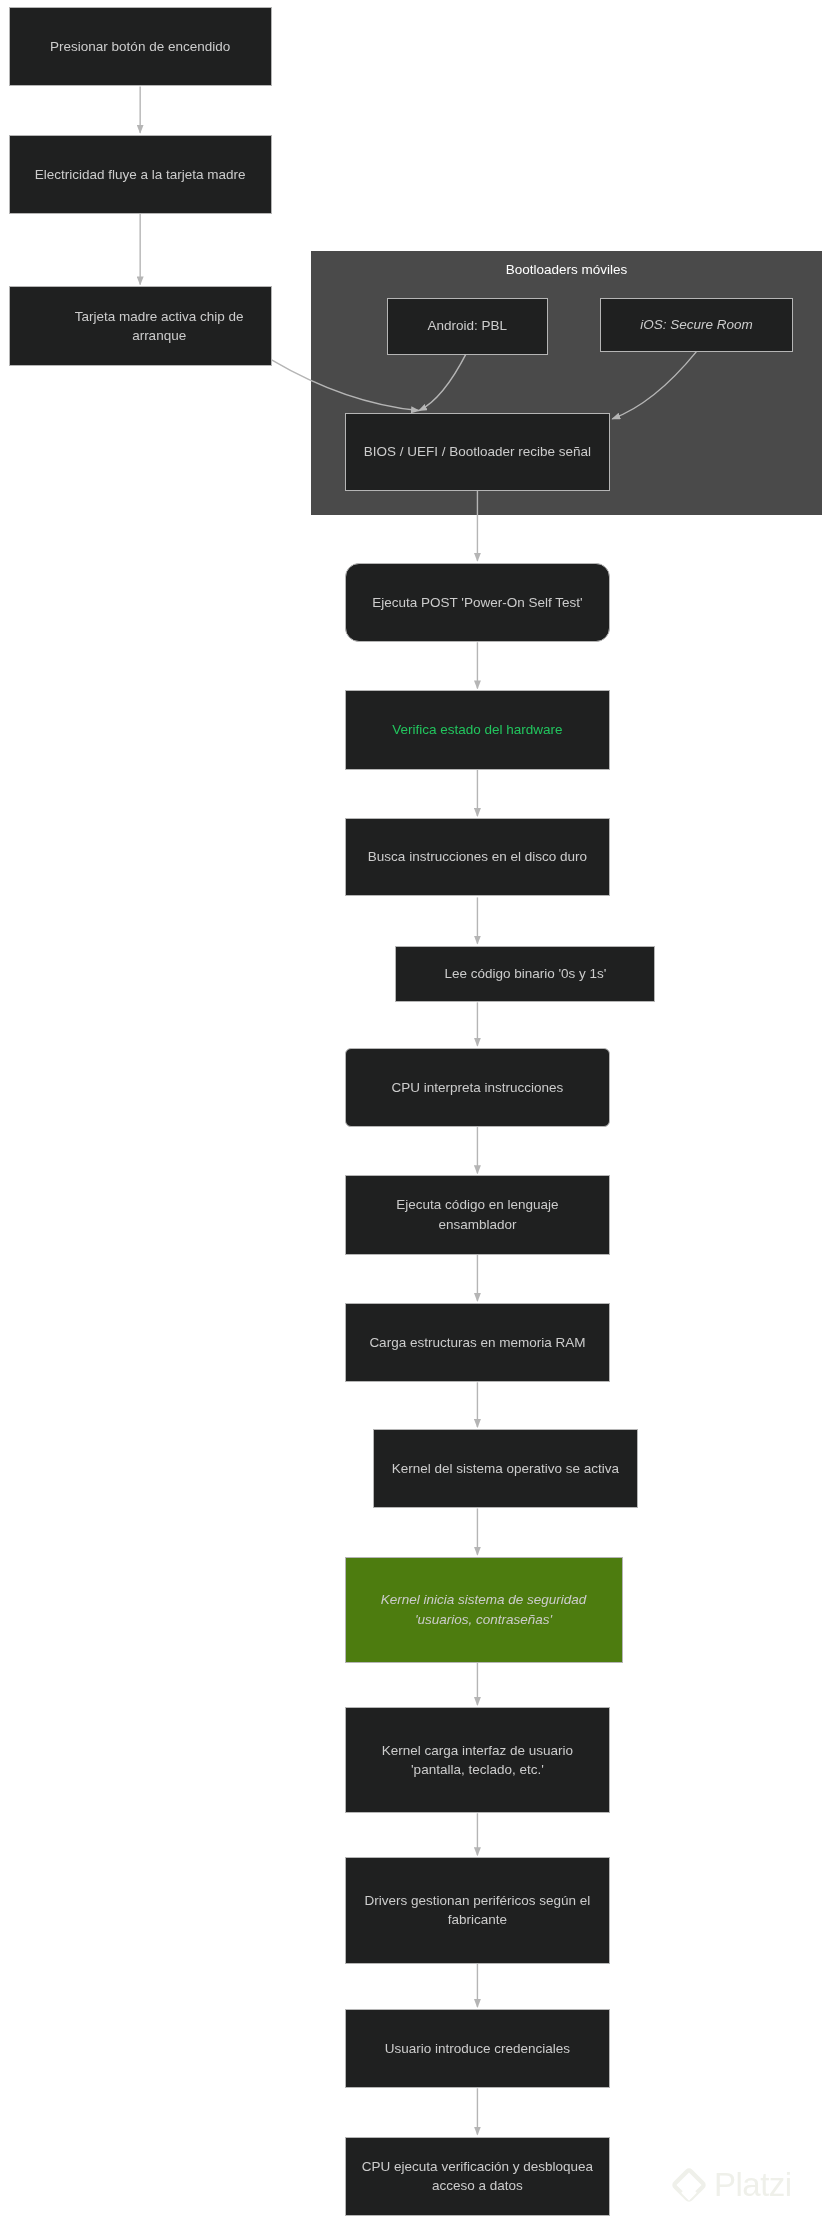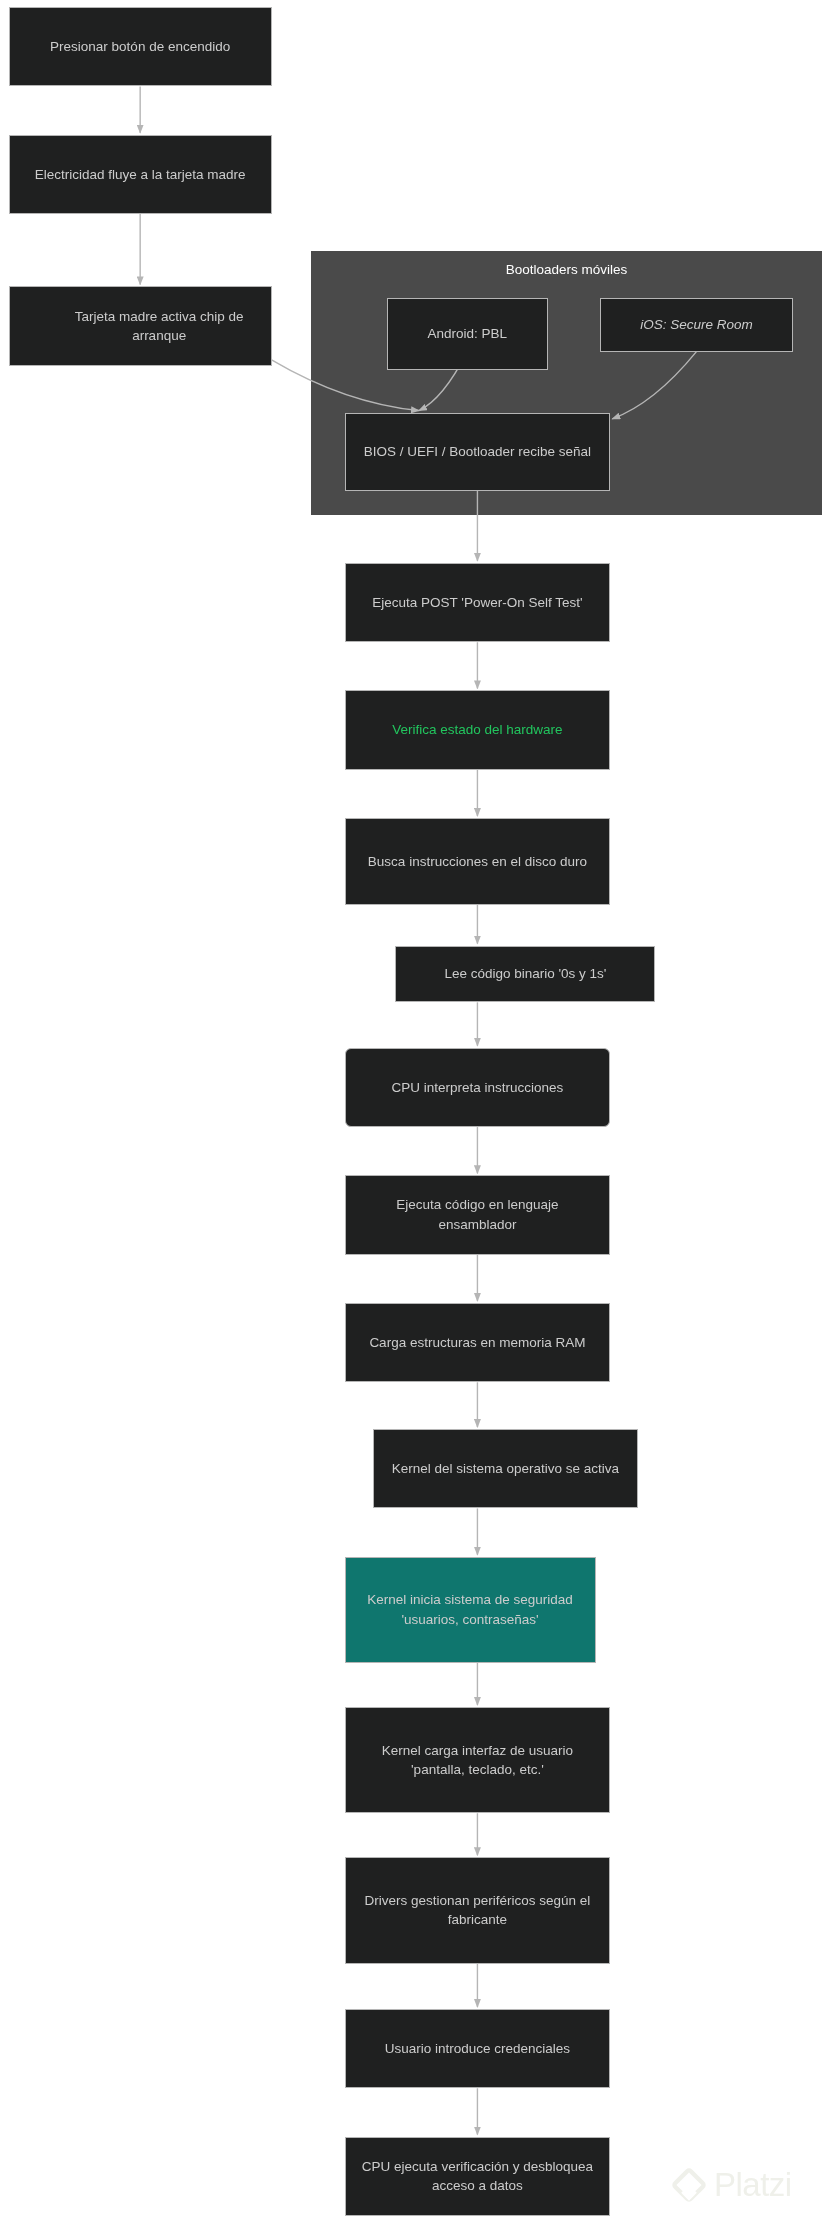--- a/index.html
+++ b/index.html
@@ -119,54 +119,54 @@
   <div id="node-layer">
       <div class="node" style="left: 8.76021px; top: 7.08861px; width: 262.806px; height: 79.3924px; background: rgb(31, 32, 32); border-color: rgb(181, 181, 181); color: rgb(204, 204, 204);">
         <span>Presionar botón de encendido</span>
       </div>
       <div class="node" style="left: 8.76021px; top: 134.684px; width: 262.806px; height: 79.3924px; background: rgb(31, 32, 32); border-color: rgb(181, 181, 181); color: rgb(204, 204, 204);">
         <span>Electricidad fluye a la tarjeta madre</span>
       </div>
       <div class="node" style="left: 8.76021px; top: 286.38px; width: 262.806px; height: 79.3924px; background: rgb(31, 32, 32); border-color: rgb(181, 181, 181); color: rgb(204, 204, 204); padding-left: 48px;">
         <span>Tarjeta madre activa chip de arranque</span>
       </div>
-      <div class="node" style="left: 386.909px; top: 297.722px; width: 160.604px; height: 72px; background: rgb(31, 32, 32); border-color: rgb(181, 181, 181); color: rgb(204, 204, 204);">
+      <div class="node" style="left: 386.909px; top: 297.722px; width: 160.604px; height: 57px; background: rgb(31, 32, 32); border-color: rgb(181, 181, 181); color: rgb(204, 204, 204);">
         <span>Android: PBL</span>
       </div>
       <div class="node" style="left: 600.075px; top: 297.722px; width: 192.725px; height: 53.8734px; background: rgb(31, 32, 32); border-color: rgb(181, 181, 181); color: rgb(204, 204, 204); font-style: italic;">
         <span>iOS: Secure Room</span>
       </div>
       <div class="node" style="left: 344.568px; top: 412.557px; width: 265.726px; height: 77.9747px; background: rgb(31, 32, 32); border-color: rgb(181, 181, 181); color: rgb(204, 204, 204);">
         <span>BIOS / UEFI / Bootloader recibe señal</span>
       </div>
-      <div class="node" style="left: 344.568px; top: 562.835px; width: 265.726px; height: 79.3924px; background: rgb(31, 32, 32); border-color: rgb(181, 181, 181); color: rgb(204, 204, 204);">
+      <div class="node" style="left: 344.568px; top: 562.835px; width: 265.726px; height: 79.3924px; background: rgb(31, 32, 32); border-color: rgb(181, 181, 181); color: rgb(204, 204, 204); border-radius: 14px;">
         <span>Ejecuta POST 'Power-On Self Test'</span>
       </div>
       <div class="node" style="left: 344.568px; top: 690.43px; width: 265.726px; height: 79.3924px; background: rgb(31, 32, 32); border-color: rgb(181, 181, 181); color: #22c55e;">
         <span>Verifica estado del hardware</span>
       </div>
-      <div class="node" style="left: 344.568px; top: 818.025px; width: 265.726px; height: 87px; background: rgb(31, 32, 32); border-color: rgb(181, 181, 181); color: rgb(204, 204, 204);">
+      <div class="node" style="left: 344.568px; top: 818.025px; width: 265.726px; height: 78px; background: rgb(31, 32, 32); border-color: rgb(181, 181, 181); color: rgb(204, 204, 204);">
         <span>Busca instrucciones en el disco duro</span>
       </div>
       <div class="node" style="left: 347.488px; top: 945.62px; width: 259.886px; height: 56.7089px; background: rgb(31, 32, 32); border-color: rgb(181, 181, 181); color: rgb(204, 204, 204); margin-left: 48px;">
         <span>Lee código binario '0s y 1s'</span>
       </div>
       <div class="node" style="left: 344.568px; top: 1047.7px; width: 265.726px; height: 79.3924px; background: rgb(31, 32, 32); border-color: rgb(181, 181, 181); color: rgb(204, 204, 204); border-radius: 6px;">
         <span>CPU interpreta instrucciones</span>
       </div>
       <div class="node" style="left: 344.568px; top: 1175.29px; width: 265.726px; height: 79.3924px; background: rgb(31, 32, 32); border-color: rgb(181, 181, 181); color: rgb(204, 204, 204);">
         <span>Ejecuta código en lenguaje ensamblador</span>
       </div>
       <div class="node" style="left: 344.568px; top: 1302.89px; width: 265.726px; height: 79.3924px; background: rgb(31, 32, 32); border-color: rgb(181, 181, 181); color: rgb(204, 204, 204);">
         <span>Carga estructuras en memoria RAM</span>
       </div>
       <div class="node" style="left: 344.568px; top: 1429.06px; width: 265.726px; height: 79.3924px; background: rgb(31, 32, 32); border-color: rgb(181, 181, 181); color: rgb(204, 204, 204); margin-left: 28px;">
         <span>Kernel del sistema operativo se activa</span>
       </div>
-      <div class="node" style="left: 344.568px; top: 1556.66px; width: 251px; height: 106.329px; background: #0f766e; border-color: rgb(181, 181, 181); color: rgb(204, 204, 204);">
+      <div class="node" style="left: 344.568px; top: 1556.66px; width: 278px; height: 106.329px; background: #4d7c0f; border-color: rgb(181, 181, 181); color: rgb(204, 204, 204); font-style: italic;">
         <span>Kernel inicia sistema de seguridad 'usuarios, contraseñas'</span>
       </div>
       <div class="node" style="left: 344.568px; top: 1706.94px; width: 265.726px; height: 106.329px; background: rgb(31, 32, 32); border-color: rgb(181, 181, 181); color: rgb(204, 204, 204);">
         <span>Kernel carga interfaz de usuario 'pantalla, teclado, etc.'</span>
       </div>
       <div class="node" style="left: 344.568px; top: 1857.22px; width: 265.726px; height: 106.329px; background: rgb(31, 32, 32); border-color: rgb(181, 181, 181); color: rgb(204, 204, 204);">
         <span>Drivers gestionan periféricos según el fabricante</span>
       </div>
       <div class="node" style="left: 344.568px; top: 2008.91px; width: 265.726px; height: 79.3924px; background: rgb(31, 32, 32); border-color: rgb(181, 181, 181); color: rgb(204, 204, 204);">
         <span>Usuario introduce credenciales</span>

